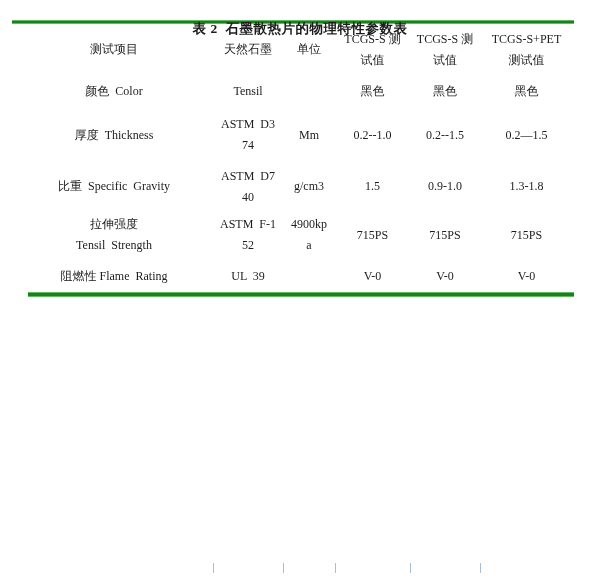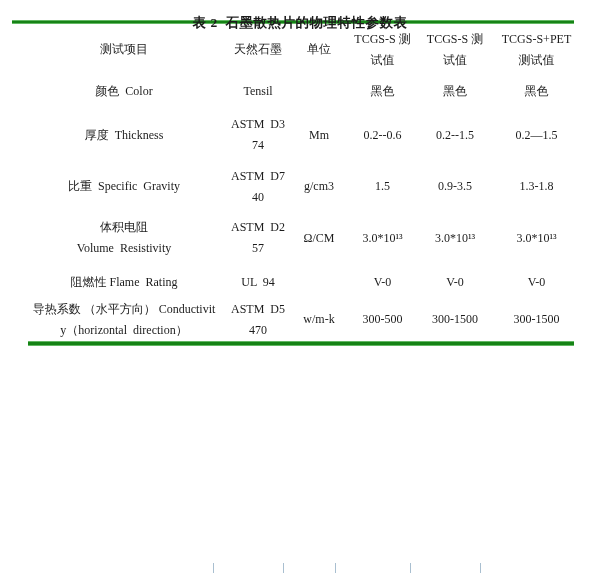--- a/index.html
+++ b/index.html
@@ -13,39 +13,39 @@
     position:relative;
     width:600px;height:584px;
     background:#ffffff;
     color:var(--text);
     font-family:"Liberation Serif","DejaVu Serif",serif;
     overflow:hidden;
   }
   .title{
     box-sizing:border-box;
     height:20px;
-    padding-top:14px;
+    padding-top:20px;
     text-align:center;
     font-size:13.5px;
     font-weight:bold;
     letter-spacing:0.5px;
     white-space:pre;
   }
   .rule{
     background:linear-gradient(180deg,
       var(--rule-green-light) 0%,var(--rule-green-light) 20%,
       var(--rule-green) 20%,var(--rule-green) 80%,
       var(--rule-green-light) 80%,var(--rule-green-light) 100%);
   }
   .rule.top{height:4px;margin-left:12px;width:562px;}
   .rule.bottom{height:5px;margin-left:28px;width:546px;}
   table.props{
     border-collapse:collapse;
     table-layout:fixed;
-    margin-left:25px;
+    margin-left:15px;
     width:558px;
   }
   col.c1{width:198px}col.c2{width:70px}col.c3{width:52px}
   col.c4{width:75px}col.c5{width:70px}col.c6{width:93px}
   th,td{
     padding:0;
     text-align:center;
     vertical-align:middle;
     font-size:12px;
     font-weight:normal;
@@ -103,60 +103,51 @@
         <td></td>
         <td>黑色</td>
         <td>黑色</td>
         <td>黑色</td>
       </tr>
       <tr class="rh56">
         <td>厚度  Thickness</td>
         <td>ASTM  D3
 74</td>
         <td>Mm</td>
-        <td>0.2--0.6</td>
+        <td>0.2--1.0</td>
         <td>0.2--1.5</td>
         <td>0.2—1.5</td>
       </tr>
       <tr class="rh47">
         <td>比重  Specific  Gravity</td>
         <td>ASTM  D7
 40</td>
         <td>g/cm3</td>
         <td>1.5</td>
-        <td>0.9-3.5</td>
+        <td>0.9-1.0</td>
         <td>1.3-1.8</td>
       </tr>
-      <tr class="rh56">
-        <td>体积电阻
-Volume  Resistivity</td>
-        <td>ASTM  D2
-57</td>
-        <td>Ω/CM</td>
-        <td>3.0*10¹³</td>
-        <td>3.0*10¹³</td>
-        <td>3.0*10¹³</td>
+      <tr class="rh50">
+        <td>拉伸强度
+Tensil  Strength</td>
+        <td>ASTM  F-1
+52</td>
+        <td>4900kp
+a</td>
+        <td>715PS</td>
+        <td>715PS</td>
+        <td>715PS</td>
       </tr>
       <tr class="rh32">
         <td>阻燃性 Flame  Rating</td>
-        <td>UL  94</td>
+        <td>UL  39</td>
         <td></td>
         <td>V-0</td>
         <td>V-0</td>
         <td>V-0</td>
-      </tr>
-      <tr class="rh43">
-        <td>导热系数 （水平方向） Conductivit
-y（horizontal  direction）</td>
-        <td>ASTM  D5
-470</td>
-        <td>w/m-k</td>
-        <td>300-500</td>
-        <td>300-1500</td>
-        <td>300-1500</td>
       </tr>
     </tbody>
   </table>
 
   <div class="rule bottom"></div>
 
   <div class="tick t1"></div>
   <div class="tick t2"></div>
   <div class="tick t3"></div>
   <div class="tick t4"></div>

